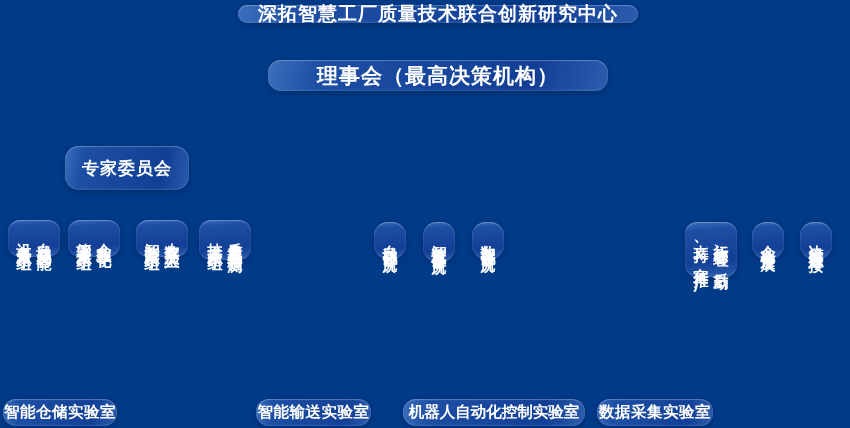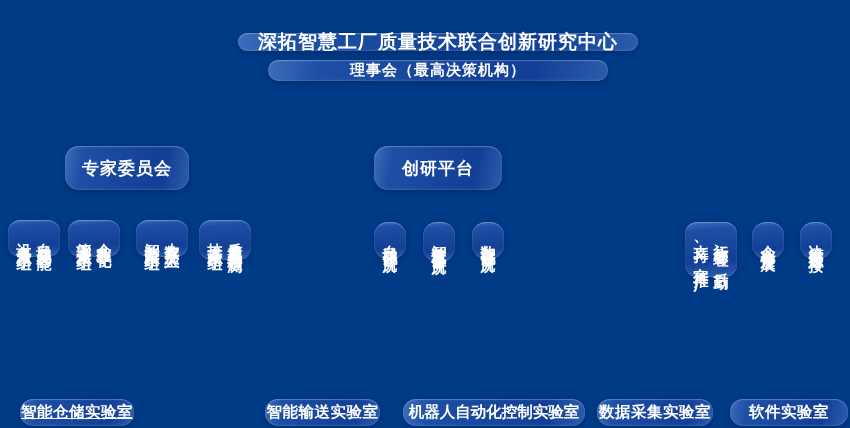--- a/index.html
+++ b/index.html
@@ -22,23 +22,23 @@
     box-sizing:border-box;
     background:linear-gradient(100deg,#3c6fbc 0%,#1d4fa4 15%,#123f95 78%,#2c5dad 100%);
     box-shadow:inset 0 1px 1px rgba(255,255,255,0.28), inset 0 -1px 2px rgba(140,175,230,0.25), 0 2px 6px rgba(0,18,55,0.35);
   }
   .pill{
     display:flex;align-items:center;justify-content:center;
     text-align:center;white-space:nowrap;
     letter-spacing:1px;
   }
   
-  .title{left:238px;top:5px;width:400px;height:18px;border-radius:17px;font-size:19px;margin-top:28px;}
+  .title{left:238px;top:5px;width:400px;height:18px;border-radius:17px;font-size:19px;}
   
-  .board{left:268px;top:60px;width:340px;height:21px;border-radius:13px;font-size:15px;}
+  .board{left:268px;top:60px;width:340px;height:31px;border-radius:13px;font-size:21px;}
   
   .hdr{height:44px;border-radius:14px;font-size:17px;}
   .hdr-expert{left:65px;top:146px;width:124px;}
   .hdr-platform{left:374px;top:146px;width:128px;}
   .hdr-secretariat{left:705px;top:147px;width:122px;}
   
   .vbox{
     writing-mode:vertical-rl;
     text-orientation:mixed;
     white-space:pre-line;
@@ -55,38 +55,37 @@
   .v-e3{left:136px;top:220px;}
   .v-e4{left:199px;top:220px;}
   .v-p1{left:374px;top:222px;}
   .v-p2{left:423px;top:222px;}
   .v-p3{left:472px;top:222px;}
   .v-s1{left:685px;top:222px;}
   .v-s2{left:752px;top:222px;}
   .v-s3{left:800px;top:222px;}
   
   .lab{top:399px;height:27px;border-radius:13px;font-size:15.5px;letter-spacing:0.5px;}
-  .l1{left:20px;width:114px;text-decoration:underline;}
+  .l1{left:3px;width:114px;}
   .l2{left:132px;width:116px;}
-  .l3{left:265px;width:115px;}
+  .l3{left:256px;width:115px;}
   .l4{left:403px;width:182px;letter-spacing:0;}
   .l5{left:597px;width:116px;}
   .l6{left:730px;width:118px;}
 </style>
 </head>
 <body>
 
 <div class="canvas">
 
   <div class="pill title">深拓智慧工厂质量技术联合创新研究中心</div>
 
   <div class="pill board">理事会（最高决策机构）</div>
 
   <div class="pill hdr hdr-expert">专家委员会</div>
-  <div class="pill hdr hdr-platform">创研平台</div>
 
   <div class="vbox v-e1">自动化及智能
 设备专家小组</div>
   <div class="vbox v-e2">企业数字化
 管理专家小组</div>
   <div class="vbox v-e3">大数据及人工
 智能专家小组</div>
   <div class="vbox v-e4">质量工程与检测
 技术专家小组</div>
 
@@ -96,15 +95,14 @@
 
   <div class="vbox v-s1">行政管理、后勤
 支持、宣传推广</div>
   <div class="vbox narrow v-s2">企业合作发展</div>
   <div class="vbox narrow v-s3">决策资源对接</div>
 
   <div class="pill lab l1">智能仓储实验室</div>
   <div class="pill lab l3">智能输送实验室</div>
   <div class="pill lab l5">数据采集实验室</div>
   <div class="pill lab l4">机器人自动化控制实验室</div>
-  <div class="pill lab l6">软件实验室</div>
 
 </div>
 
 </body></html>

